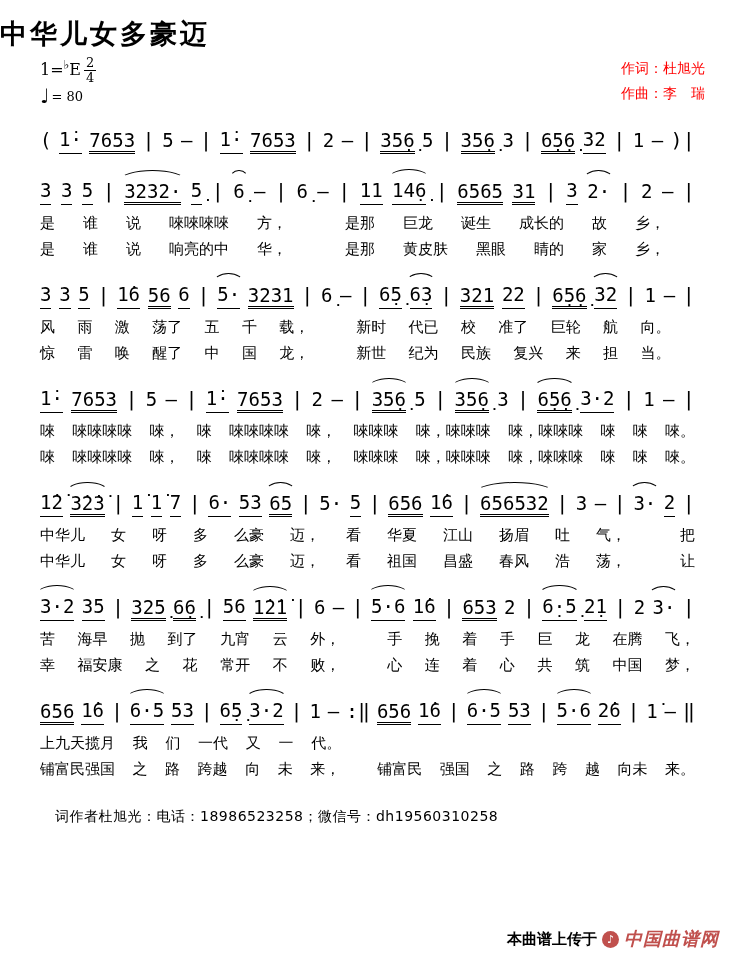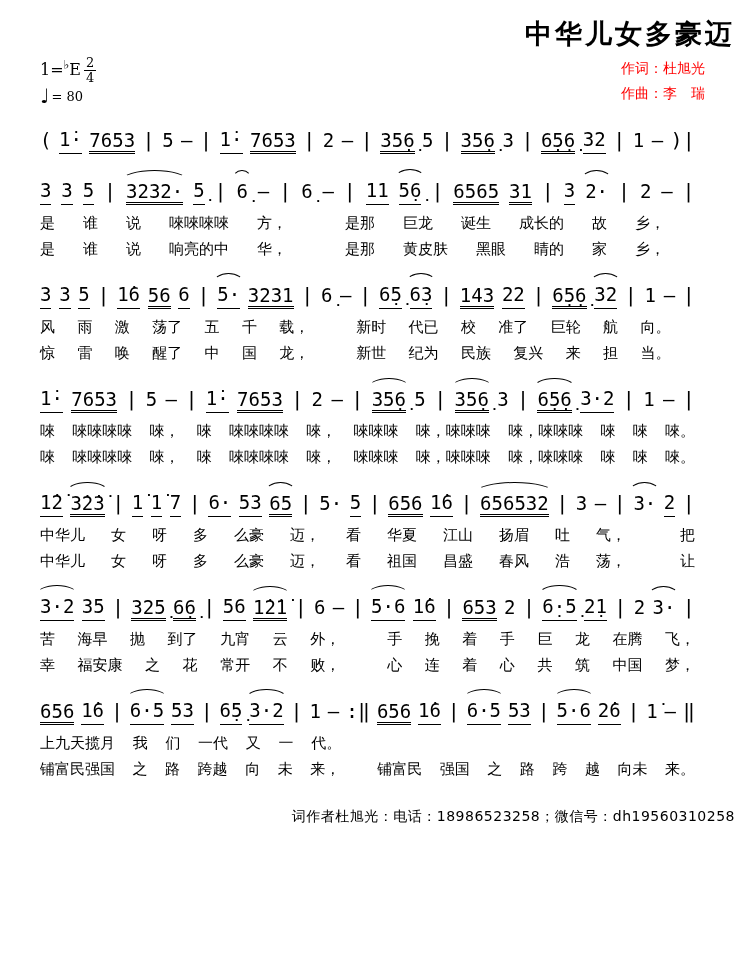--- a/index.html
+++ b/index.html
@@ -2,21 +2,21 @@
 <html><head>
 <meta charset="utf-8">
 <style>
   html,body{margin:0;padding:0;}
   body{
     width:735px;height:963px;background:#ffffff;color:#000;
     font-family:"DejaVu Sans","Liberation Sans",sans-serif;
     position:relative;overflow:hidden;
   }
   .title{
-    text-align:right;
+    text-align:left;
     font-family:"DejaVu Serif","Liberation Serif",serif;
     font-size:27px;font-weight:700;letter-spacing:3px;
     margin:16px 0 4px;
   }
   .meta{position:relative;height:56px;margin:0 30px 0 40px;}
   .keyblock{position:absolute;left:0;top:0;font-family:"DejaVu Serif","Liberation Serif",serif;}
   .keyline{display:flex;align-items:center;font-size:16px;line-height:1;}
   .flat{font-size:12px;position:relative;top:-5px;}
   .timesig{display:inline-flex;flex-direction:column;align-items:center;margin-left:3px;font-size:13px;line-height:1.05;}
   .tnum{border-bottom:1px solid #000;padding:0 2px 0;}
@@ -38,21 +38,21 @@
   .tok.bar{font-size:20px;}
   .tok.arc::before{
     content:"";position:absolute;left:-4px;right:-4px;top:-12px;height:9px;
     border-top:1px solid #000;border-left:1px solid transparent;border-right:1px solid transparent;
     border-radius:50% 50% 0 0 / 100% 100% 0 0;
   }
   .lyrics-row{display:flex;justify-content:space-between;font-size:15px;line-height:1.2;margin-bottom:8px;}
   .lyrics-row .cell{white-space:nowrap;}
   .lyrics-row .cell:empty{min-width:2px;}
   .footer{margin:30px 0 0 55px;font-size:14px;}
-  .contact{margin-bottom:16px;letter-spacing:0.5px;text-align:right;}
+  .contact{margin-bottom:16px;letter-spacing:0.5px;}
   .upload{
     position:absolute;right:16px;bottom:12px;
     display:flex;align-items:center;gap:5px;font-size:15px;font-weight:700;
   }
   .logo-dot{
     width:17px;height:17px;border-radius:50%;
     background:var(--logo,#c0504d);color:#fff;
     display:inline-flex;align-items:center;justify-content:center;
     font-size:11px;line-height:1;
   }
@@ -129,21 +129,21 @@
           <span class="tok u2 arc">3232·</span>
           <span class="tok u1">5̣</span>
           <span class="tok bar">|</span>
           <span class="tok arc">6̣</span>
           <span class="tok">–</span>
           <span class="tok bar">|</span>
           <span class="tok">6̣</span>
           <span class="tok">–</span>
           <span class="tok bar">|</span>
           <span class="tok u1">11</span>
-          <span class="tok u1 arc">5̣6̣</span>
+          <span class="tok u1 arc">14̣6̣</span>
           <span class="tok bar">|</span>
           <span class="tok u2">6565</span>
           <span class="tok u2">31</span>
           <span class="tok bar">|</span>
           <span class="tok u1">3</span>
           <span class="tok arc">2·</span>
           <span class="tok bar">|</span>
           <span class="tok">2</span>
           <span class="tok">–</span>
           <span class="tok bar">|</span>
@@ -191,21 +191,21 @@
           <span class="tok bar">|</span>
           <span class="tok u1 arc">5·</span>
           <span class="tok u2">3231</span>
           <span class="tok bar">|</span>
           <span class="tok">6̣</span>
           <span class="tok">–</span>
           <span class="tok bar">|</span>
           <span class="tok u1">6̣5̣</span>
           <span class="tok u1 arc">6̣3</span>
           <span class="tok bar">|</span>
-          <span class="tok u2">143</span>
+          <span class="tok u2">321</span>
           <span class="tok u1">22</span>
           <span class="tok bar">|</span>
           <span class="tok u2">6̣5̣6̣</span>
           <span class="tok u1 arc">32</span>
           <span class="tok bar">|</span>
           <span class="tok">1</span>
           <span class="tok">–</span>
           <span class="tok bar">|</span>
         </div>
         <div class="lyrics-row">
@@ -480,14 +480,19 @@
           <span class="cell">向未</span>
           <span class="cell">来。</span>
         </div>
       </div>
     </div>
 
   <div class="footer">
     <div class="contact">词作者杜旭光：电话：18986523258；微信号：dh19560310258</div>
   </div>
 
+  <div class="upload">
+    <span>本曲谱上传于</span>
+    <span class="logo-dot">♪</span>
+    <span class="site">中国曲谱网</span>
+  </div>
 
 </div>
 
 </body></html>

